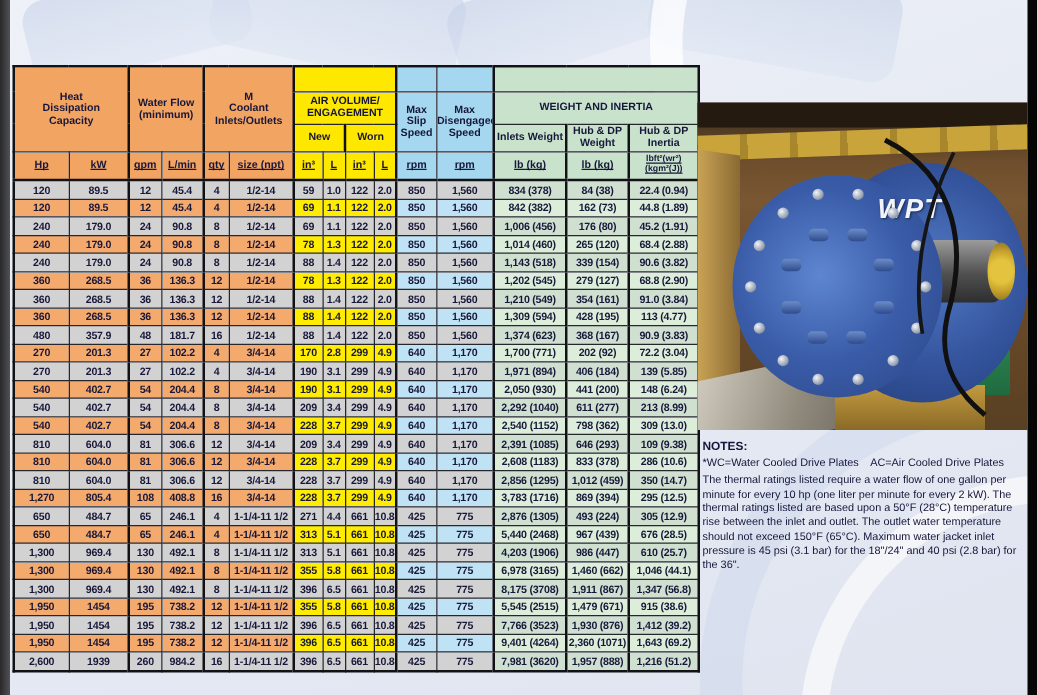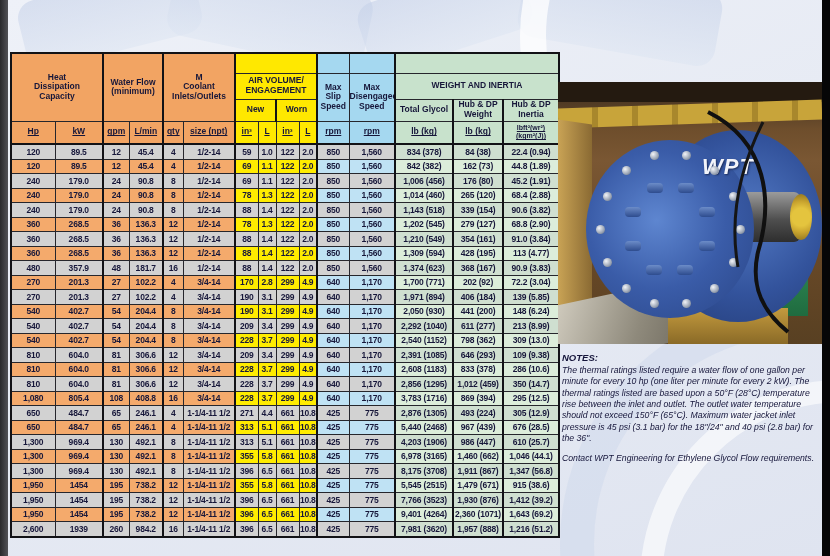--- a/index.html
+++ b/index.html
@@ -45,21 +45,21 @@
   .stand{left:224px;top:176px;width:26px;height:58px;background:linear-gradient(180deg,#2f8a55,#1f6b3f);}
   .base{left:110px;top:226px;width:120px;height:36px;background:linear-gradient(180deg,#c39a3e,#8a6a27);}
   .chrome{left:-10px;top:210px;width:150px;height:60px;background:linear-gradient(120deg,#d8d3c6,#8f8a7c 60%,#6b665a);transform:rotate(-12deg);}
   .wpt-logo{left:150px;top:78px;color:#f2f4fa;font-weight:bold;font-size:22px;letter-spacing:1px;
             font-style:italic;text-shadow:1px 1px 2px #1c2c58;}
   .bolt{position:absolute;width:9px;height:9px;border-radius:50%;
         background:radial-gradient(circle at 35% 35%,#f2f4f8,#9aa4b4 60%,#5c667a);}
   .stud{position:absolute;width:16px;height:10px;border-radius:4px;
         background:linear-gradient(180deg,#6c8cc8,#2e4c8e);}
   
-  .notes{position:absolute;left:562px;top:352px;width:260px;color:#15153a;font-style:italic;}
+  .notes{position:absolute;left:562px;top:352px;width:260px;color:#15153a;}
   .notes h3{margin:0 0 2px 0;font-size:9.5px;}
   .notes p{margin:0 0 9px 0;font-size:8.7px;line-height:1.3;white-space:pre-wrap;}
   .notes .legend{margin-bottom:2px;}
 </style>
 </head>
 <body>
 
 <div class="page">
 
   <div class="deco mach" style="left:20px;top:-18px;width:180px;height:70px;transform:rotate(-14deg);"></div>
@@ -110,21 +110,21 @@
 Slip
 Speed</th>
         <th class="h-bl" rowspan="2">Max
 Disengaged
 Speed</th>
         <th class="h-gn gsep" colspan="3">WEIGHT AND INERTIA</th>
       </tr>
       <tr style="height:22px;">
         <th class="h-ye gsep" colspan="2">New</th>
         <th class="h-ye gsep" colspan="2">Worn</th>
-        <th class="h-gn gsep">Total Glycol</th>
+        <th class="h-gn gsep">Inlets Weight</th>
         <th class="h-gn gsep">Hub &amp; DP
 Weight</th>
         <th class="h-gn gsep">Hub &amp; DP Inertia</th>
       </tr>
       <tr class="unit-row" id="unit-row" style="height:23px;">
           <th class="h-or">Hp</th>
           <th class="h-or">kW</th>
           <th class="h-or gsep">gpm</th>
           <th class="h-or">L/min</th>
           <th class="h-or gsep">qty</th>
@@ -425,21 +425,21 @@
           <td class="c-gr">3.7</td>
           <td class="c-gr">299</td>
           <td class="c-gr">4.9</td>
           <td class="c-gr gsep">640</td>
           <td class="c-gr">1,170</td>
           <td class="c-gn1 gsep">2,856 (1295)</td>
           <td class="c-gn1 gsep">1,012 (459)</td>
           <td class="c-gn1 gsep">350 (14.7)</td>
         </tr>
         <tr>
-          <td class="c-or">1,080</td>
+          <td class="c-or">1,270</td>
           <td class="c-or">805.4</td>
           <td class="c-or gsep">108</td>
           <td class="c-or">408.8</td>
           <td class="c-or gsep">16</td>
           <td class="c-or">3/4-14</td>
           <td class="c-ye gsep">228</td>
           <td class="c-ye">3.7</td>
           <td class="c-ye">299</td>
           <td class="c-ye">4.9</td>
           <td class="c-bl gsep">640</td>
@@ -640,19 +640,19 @@
         <div class="stud" style="left: 113.066px; top: 67.4592px;"></div>
       </div>
     <svg class="ph" style="left:0;top:0;" width="264" height="262" viewBox="0 0 264 262">
       <path d="M150 30 C 210 60, 215 120, 200 170 C 192 205, 205 230, 230 250" stroke="#101010" stroke-width="4" fill="none"></path>
       <path d="M205 40 C 180 90, 172 140, 180 185" stroke="#151515" stroke-width="3" fill="none"></path>
     </svg>
   </div>
 
   <div class="notes">
     <h3>NOTES:</h3>
+    <p class="legend">*WC=Water Cooled Drive Plates    AC=Air Cooled Drive Plates</p>
     <p>The thermal ratings listed require a water flow of one gallon per minute for every 10 hp (one liter per minute for every 2 kW). The thermal ratings listed are based upon a 50°F (28°C) temperature rise between the inlet and outlet. The outlet water temperature should not exceed 150°F (65°C). Maximum water jacket inlet pressure is 45 psi (3.1 bar) for the 18"/24" and 40 psi (2.8 bar) for the 36".</p>
-    <p>Contact WPT Engineering for Ethylene Glycol Flow requirements.</p>
   </div>
 
   <div class="left-bar"></div>
   <div class="right-bar"></div>
 </div>
 
 </body></html>

